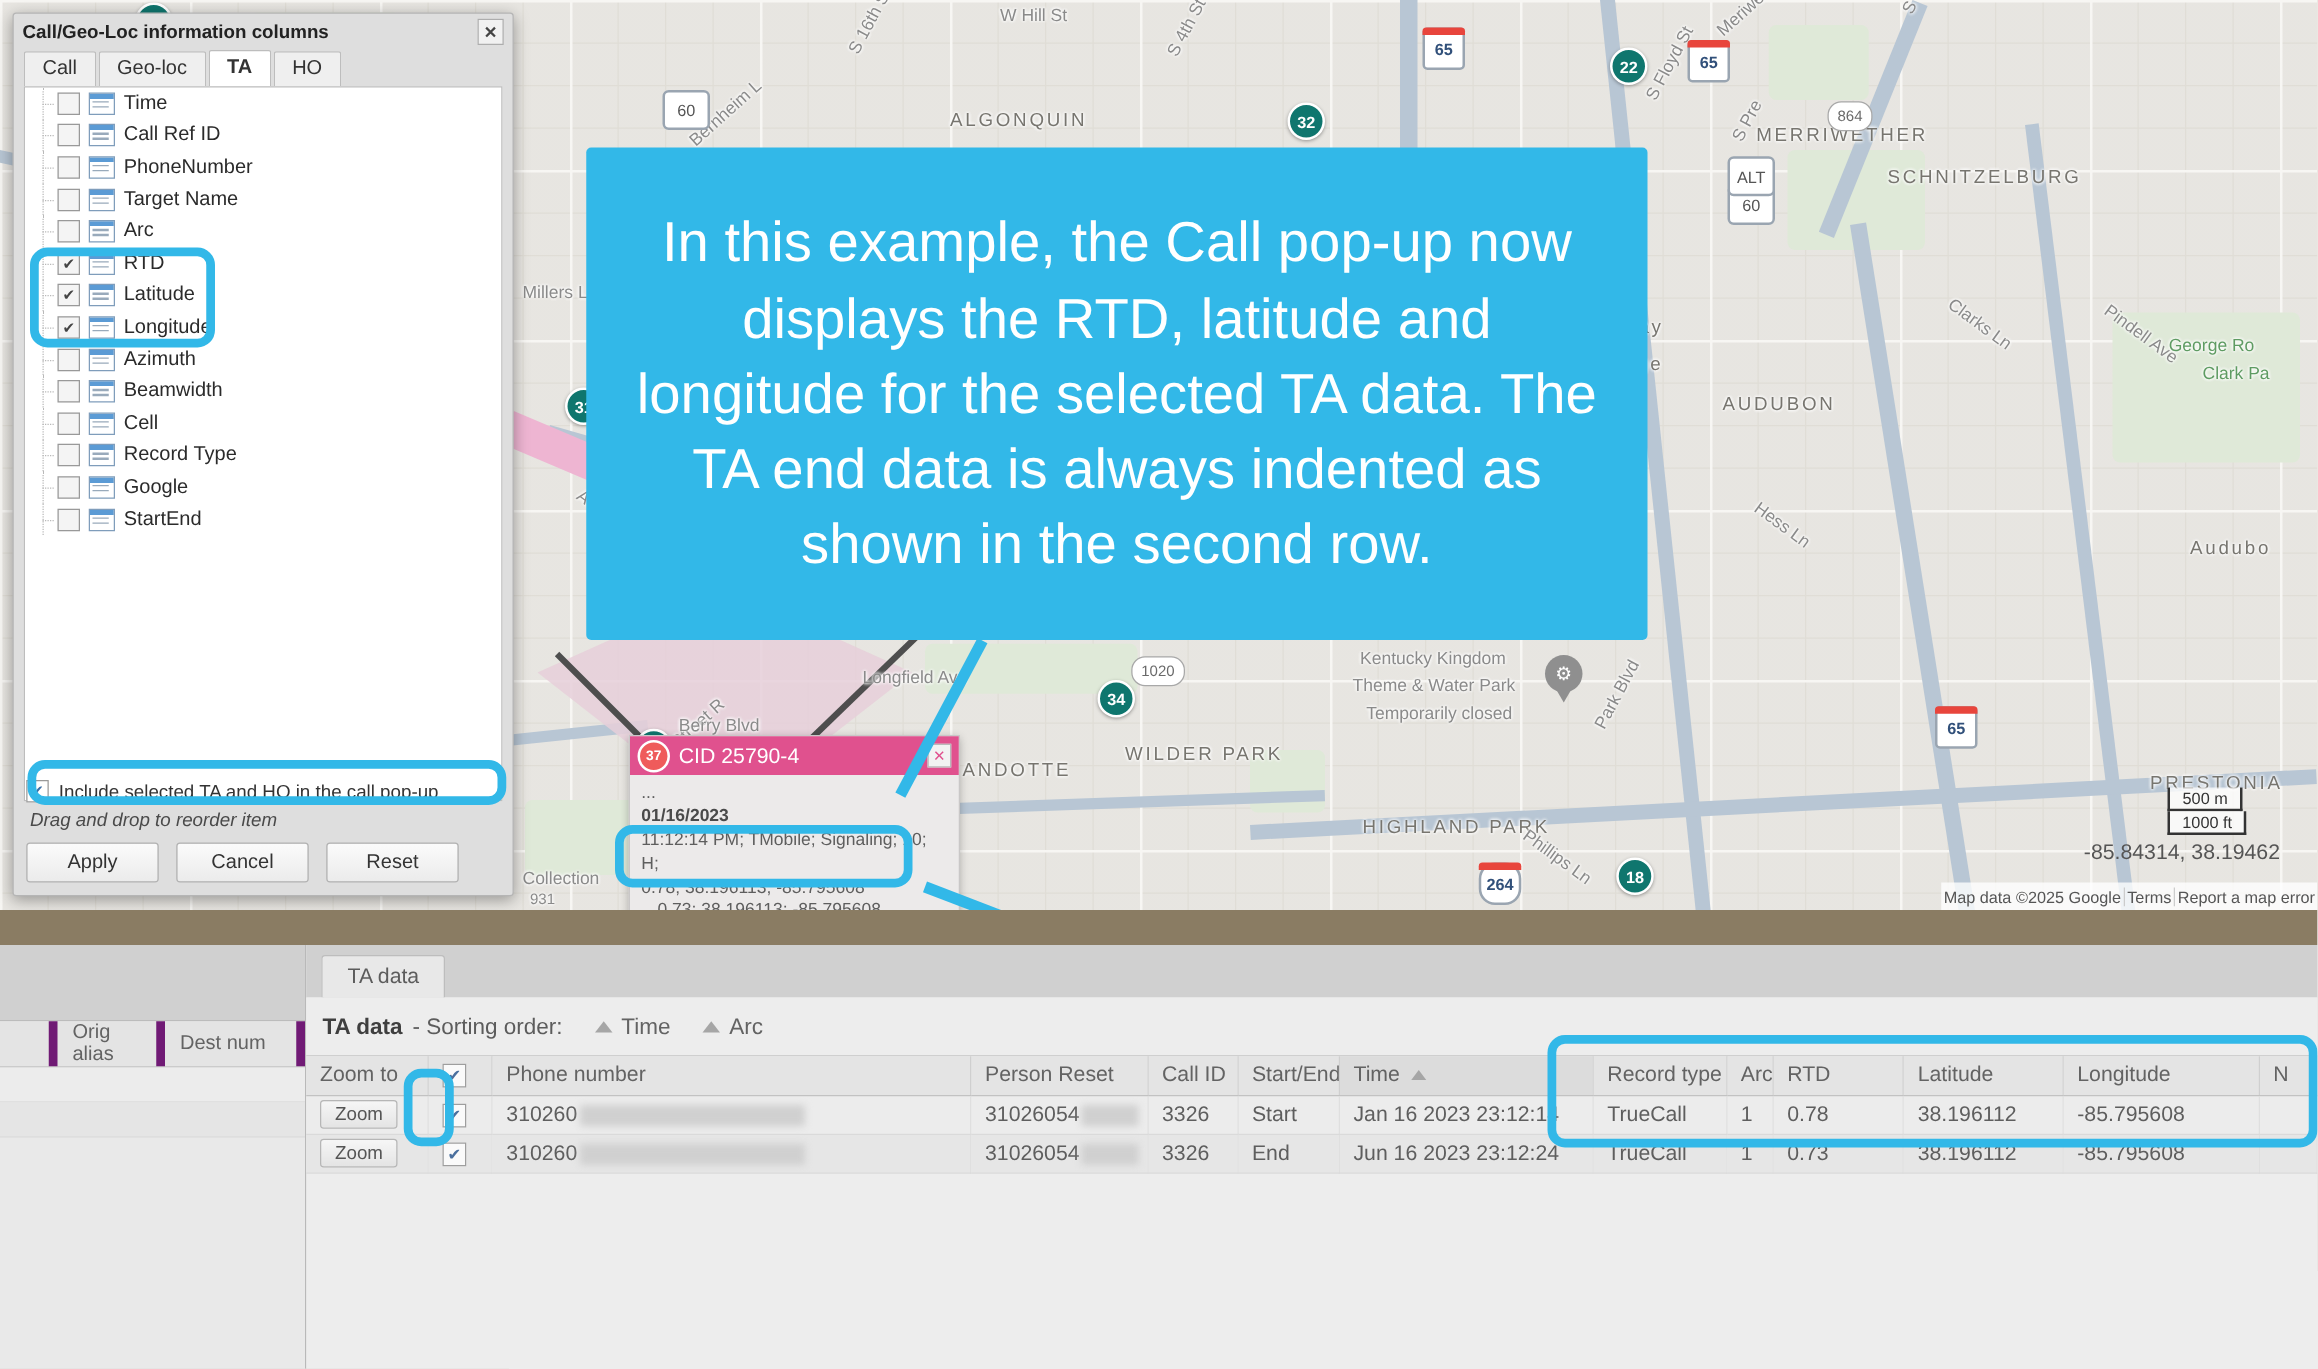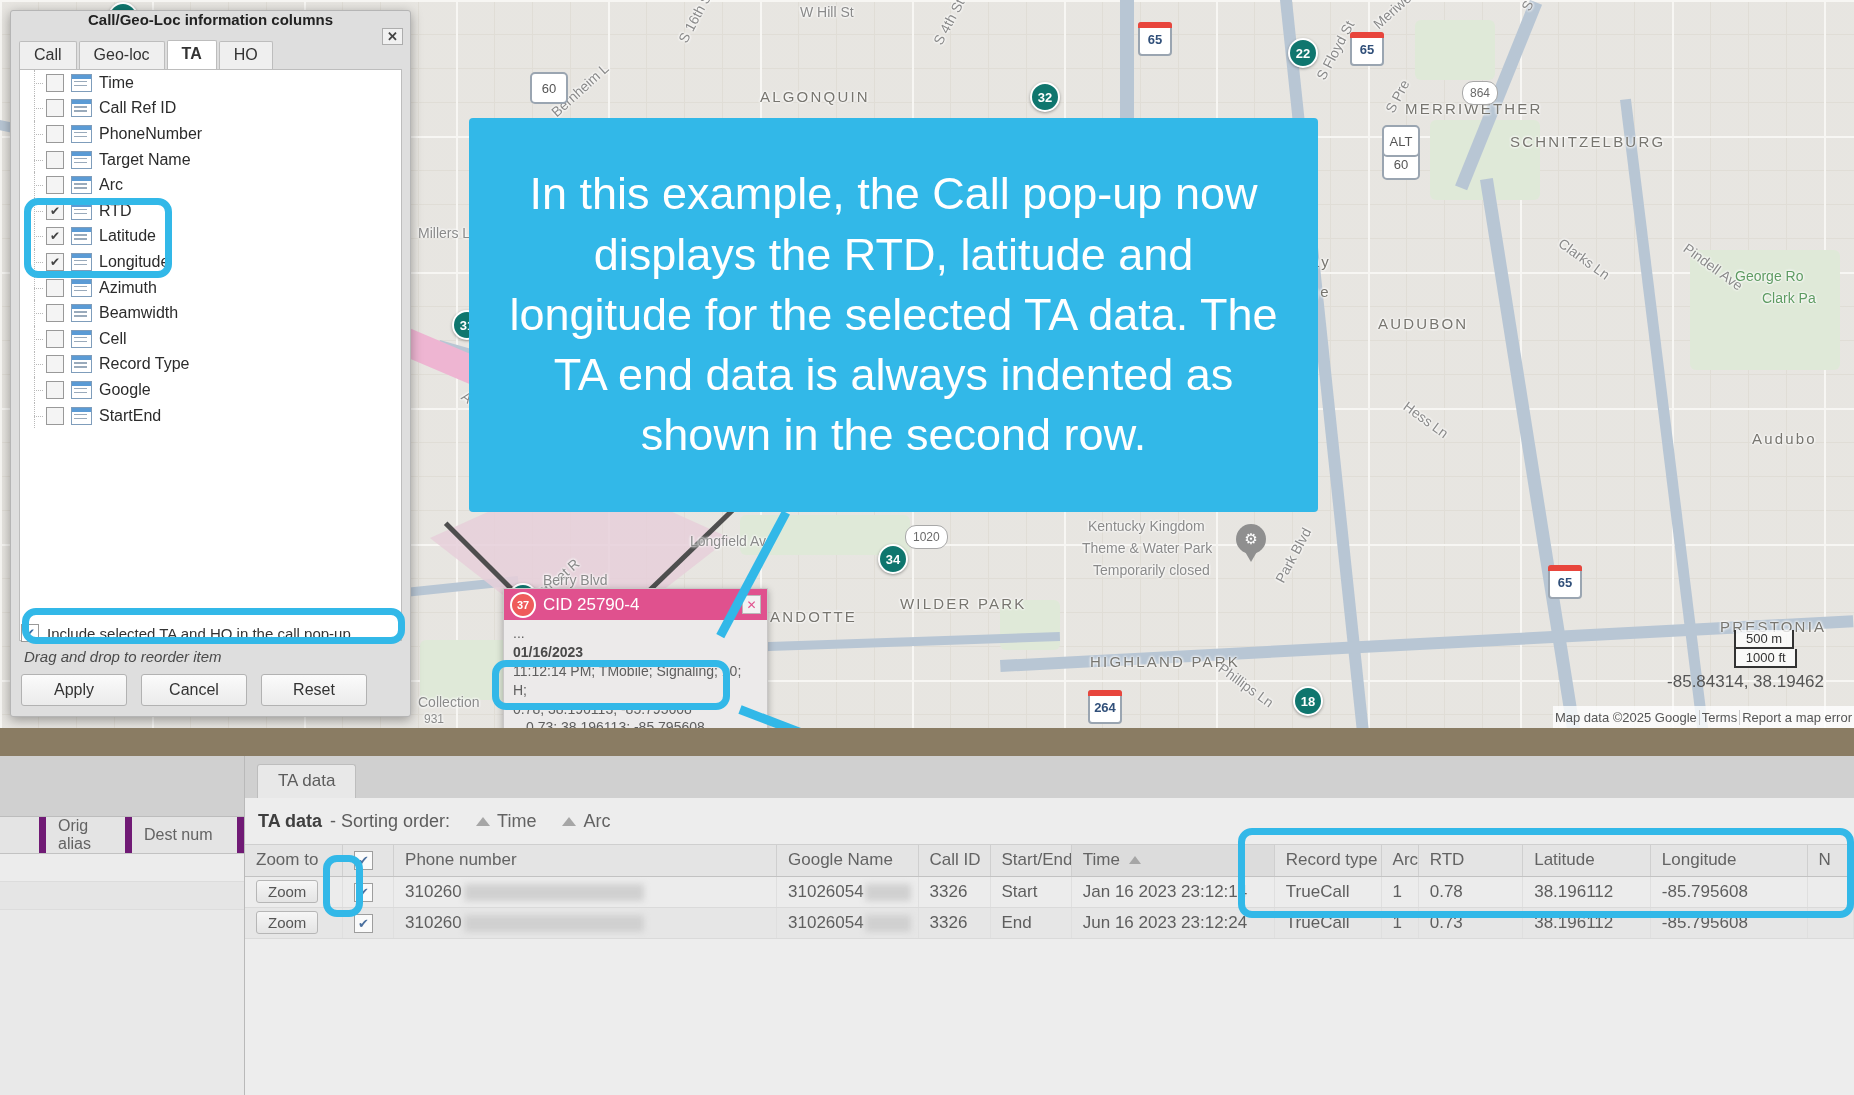--- a/index.html
+++ b/index.html
@@ -118,21 +118,21 @@
 
   
   #columns-dialog{
     position:absolute;left:10px;top:10px;width:399px;height:705px;
     background:#dedede;border:1px solid #b5b5b5;border-radius:3px;
     box-shadow:0 3px 12px rgba(0,0,0,.35);
     font-size:15px;color:#333;
   }
   #dlg-title-bar{
     height:28px;display:flex;align-items:center;padding:0 7px;
-    font-weight:bold;font-size:15px;color:#222;flex-direction:column;
+    font-weight:bold;font-size:15px;color:#222;
   }
   #dlg-close{
     margin-left:auto;width:19px;height:19px;border:1px solid #adadad;background:#f1f1f1;
     display:flex;align-items:center;justify-content:center;font-size:13px;color:#444;
     cursor:pointer;
   }
   #dlg-tabs{display:flex;align-items:flex-end;padding-left:8px;height:30px;gap:2px;}
   .dlg-tab{
     background:#efefef;border:1px solid #bdbdbd;border-bottom:none;
     padding:4px 14px 5px;font-size:16px;color:#333;border-radius:2px 2px 0 0;cursor:pointer;
@@ -418,21 +418,21 @@
       <div class="shield" style="left: 1288px; top: 38px;">22</div>
       <div class="shield" style="left: 1030px; top: 82px;">32</div>
       <div class="shield" style="left: 878px; top: 544px;">34</div>
       <div class="shield" style="left: 1293px; top: 686px;">18</div>
       <div class="shield" style="left: 108px; top: 2px;">2</div>
       <div class="shield" style="left: 452px; top: 310px;">31</div>
       <div class="shield" style="left: 508px; top: 583px;">37</div>
       <div class="shield-i" style="left: 1138px; top: 22px;">65</div>
       <div class="shield-i" style="left: 1350px; top: 32px;">65</div>
       <div class="shield-i" style="left: 1548px; top: 565px;">65</div>
-      <div class="shield-i" style="left: 1088px; top: 690px;">264</div>
+      <div class="shield-i" style="left: 1183px; top: 690px; border-radius: 13px;">264</div>
       <div class="shield-cnty" style="left: 1462px; top: 81px;">864</div>
       <div class="shield-cnty" style="left: 905px; top: 525px;">1020</div>
       <div class="shield-us" style="left: 530px; top: 72px;">60</div>
       <div class="shield-us" style="left: 1382px; top: 148px;">60</div>
       <div class="shield-us" style="left: 1382px; top: 125px;">ALT</div>
     </div>
 
   <div id="scale-bar">
     <div class="row r1">500 m</div>
     <div class="row r2">1000 ft</div>
@@ -629,21 +629,21 @@
           <col style="width:135px">
           <col style="width:40px">
       </colgroup>
       <thead>
         <tr>
           <th>Zoom to</th>
           <th>
             <span class="cell-cb">✔</span>
           </th>
           <th>Phone number</th>
-          <th>Google Name</th>
+          <th>Person Reset</th>
           <th>Call ID</th>
           <th>Start/End</th>
           <th class="sorted">
             <span class="hdr-sort">
               <span>Time</span>
               <span class="caret-up sm"></span>
             </span>
           </th>
           <th>Record type</th>
           <th>Arc</th>

